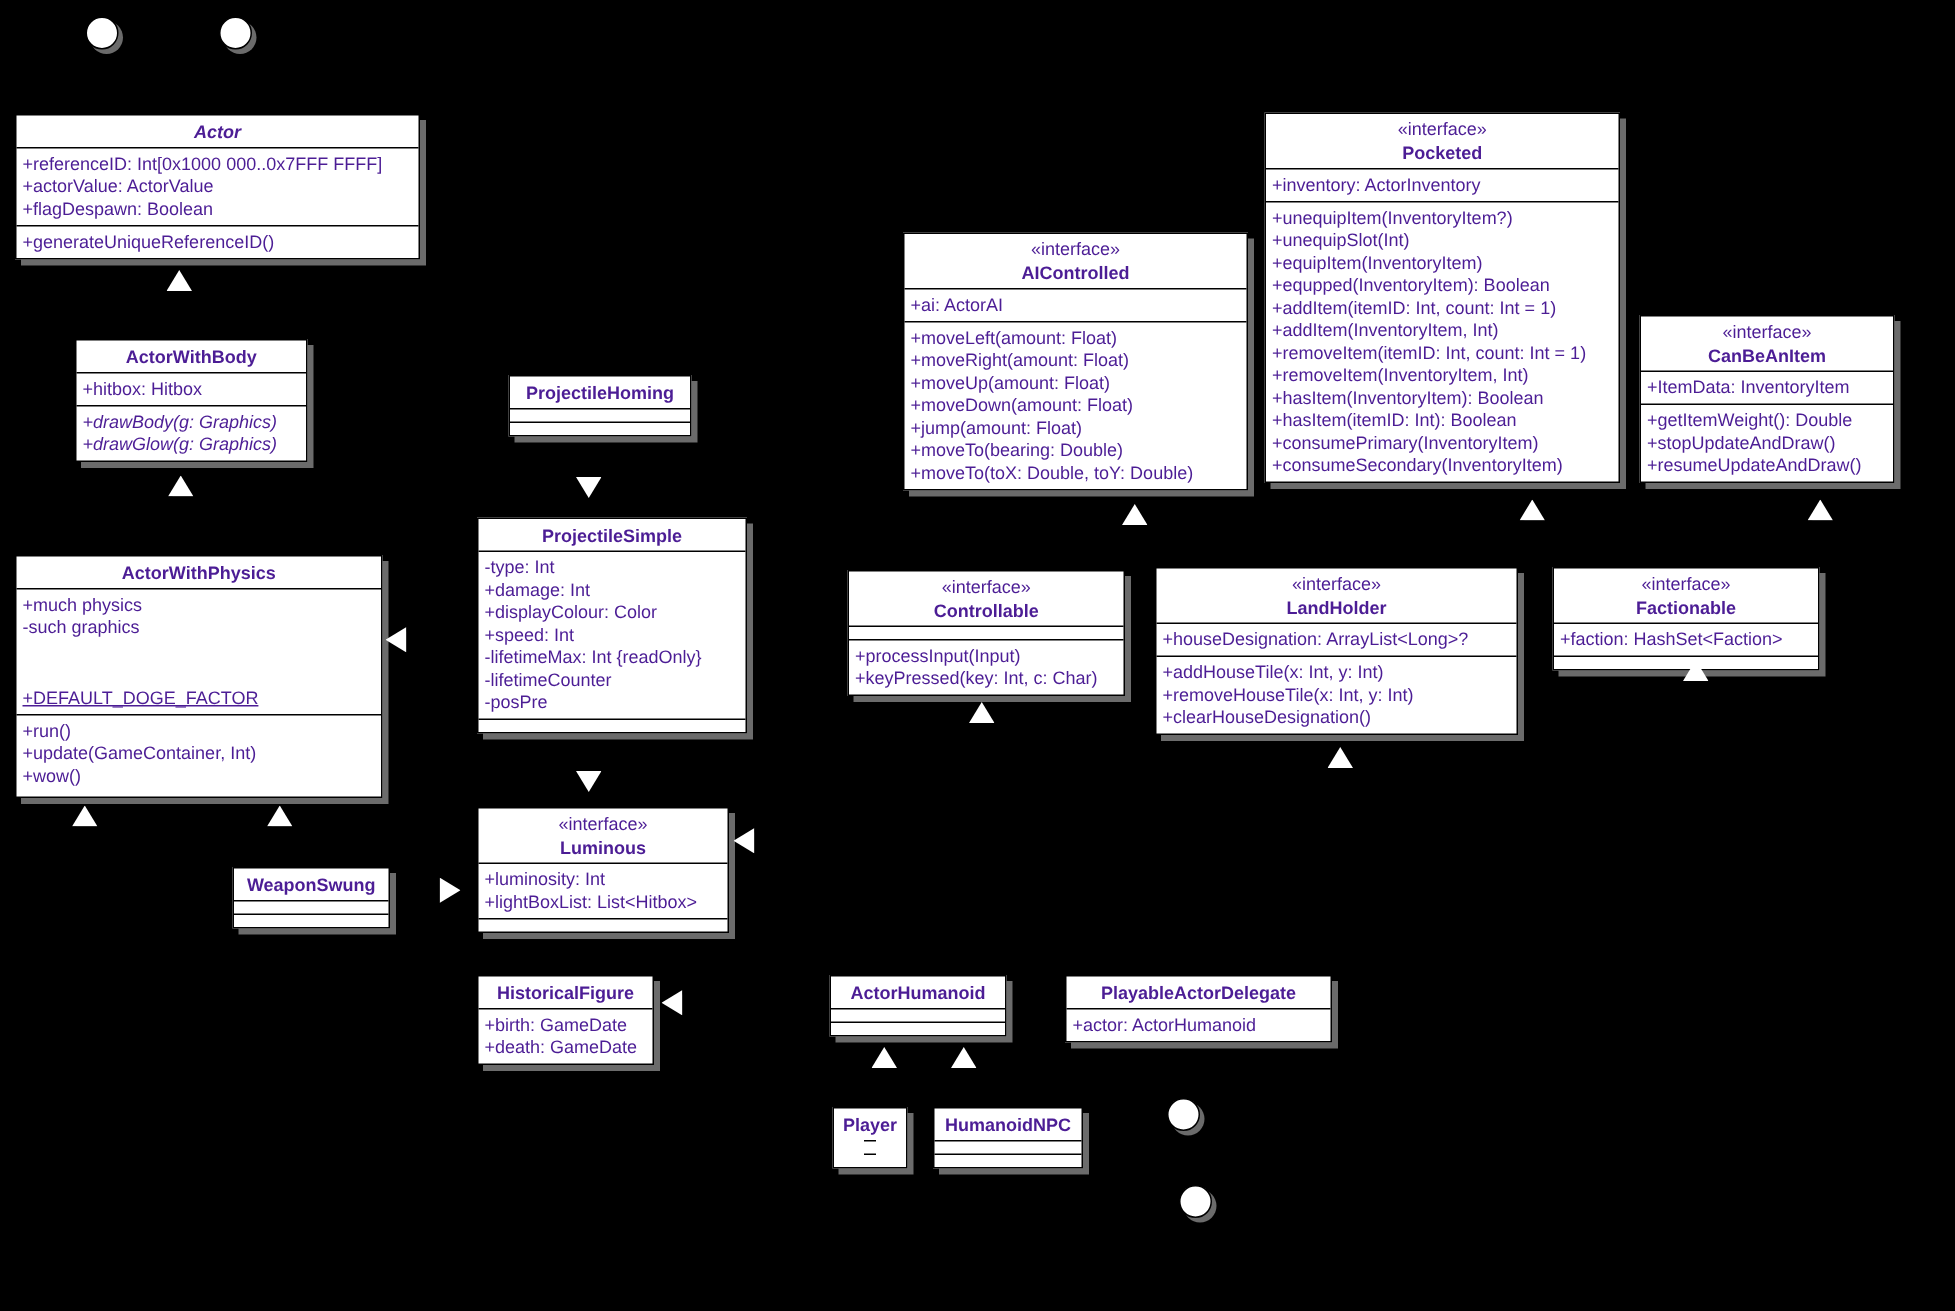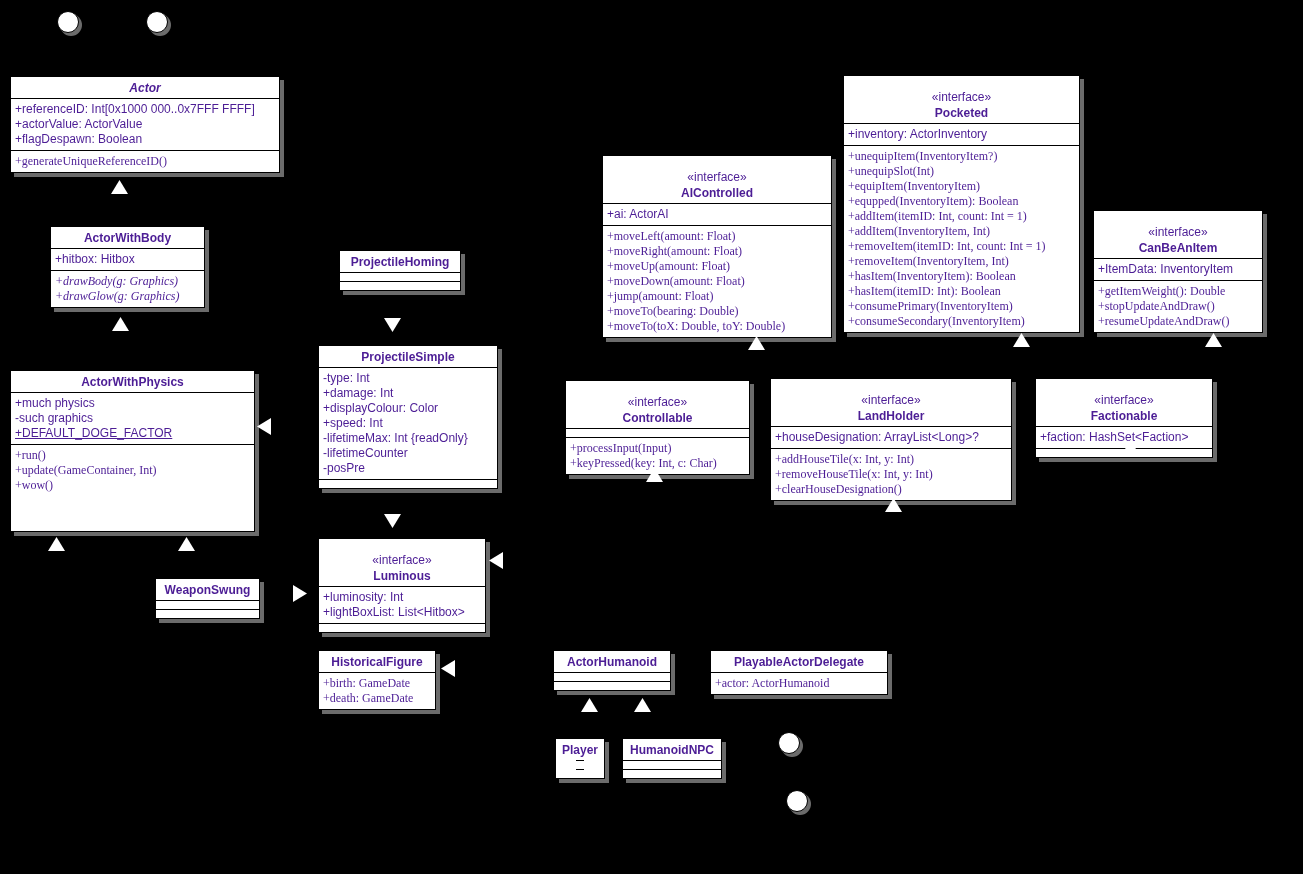--- a/index.html
+++ b/index.html
@@ -8,26 +8,26 @@
     width:1303px; height:874px; position:relative; overflow:hidden;
     font-family:"Liberation Sans", sans-serif;
   }
   #stage { position:absolute; inset:0; width:1303px; height:874px; }
   .uml-class {
     position:absolute; background:#fff; border:1px solid #000;
     box-shadow:4px 4px 0 #6b6b6b; display:flex; flex-direction:column;
     font-size:12px; color:#4c1d95;
   }
   .title { text-align:center; padding:3px 2px 2px 2px; }
-  .stereo { font-size:12px; line-height:15px;margin-top:11px; }
+  .stereo { font-size:12px; line-height:15px; }
   .cname { font-weight:bold; line-height:16px; }
   .it { font-style:italic; }
-  .ul { text-decoration:underline; }
+  .ul { text-decoration:underline;margin-top:32px; }
   .section { border-top:1px solid #000; padding:3px 4px; min-height:9px; }
-  .section:last-child { flex:1;font-family:Liberation Serif, serif; }
+  .section:last-child { flex:1; }
   .line { line-height:15px; white-space:nowrap; }
   .tri {
     position:absolute; background:#fff;
     filter:drop-shadow(3px 3px 0 #555);
   }
   .tri-up    { width:17px; height:14px; clip-path:polygon(50% 0, 0 100%, 100% 100%); }
   .tri-down  { width:17px; height:14px; clip-path:polygon(0 0, 100% 0, 50% 100%); }
   .tri-left  { width:14px; height:17px; clip-path:polygon(0 50%, 100% 0, 100% 100%); }
   .tri-right { width:14px; height:17px; clip-path:polygon(0 0, 100% 50%, 0 100%); }
   .circle {

